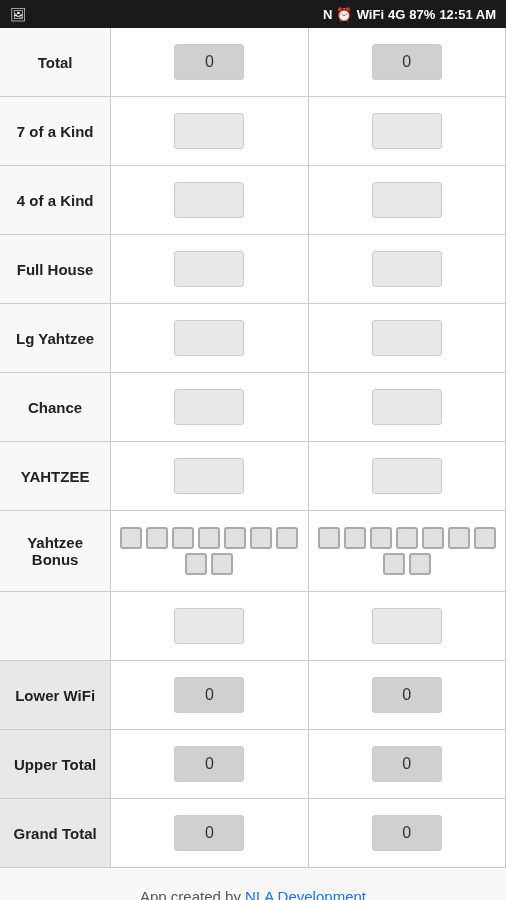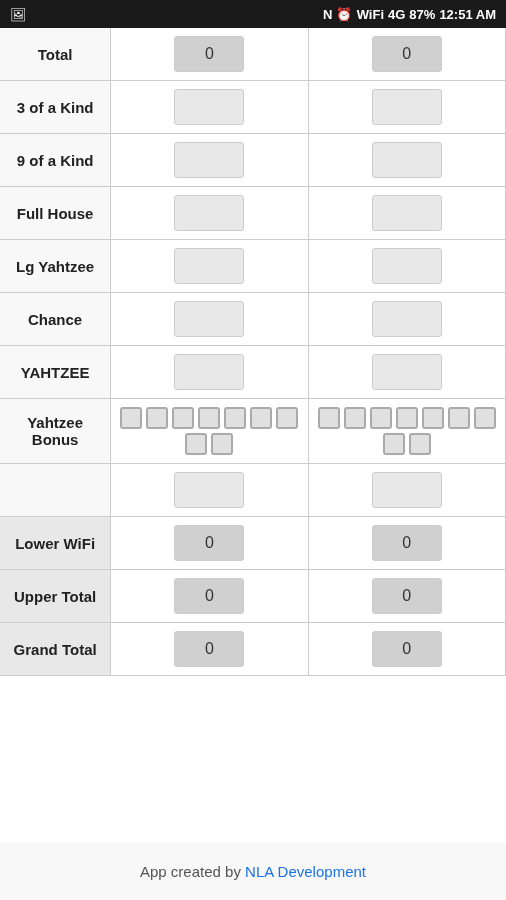--- a/index.html
+++ b/index.html
@@ -44,21 +44,21 @@
     .score-table {
       width: 100%;
       border-collapse: collapse;
     }
 
     .score-table tr {
       border-bottom: 1px solid #ccc;
     }
 
     .score-table td {
-      padding: 8px 8px;
+      padding: 16px 8px;
       vertical-align: middle;
       margin-left: 8px;
     }
 
     .label-cell {
       width: 110px;
       font-size: 15px;
       font-weight: bold;
       color: #222;
       text-align: center;
@@ -146,31 +146,31 @@
       <td class="label-cell">Total</td>
       <td class="input-cell">
         <input class="score-input filled" type="text" value="0" style="">
       </td>
       <td class="input-cell">
         <input class="score-input filled" type="text" value="0" style="">
       </td>
     </tr>
 
     <tr>
-      <td class="label-cell">3 of a Kind</td>
-      <td class="input-cell">
-        <input class="score-input" type="text" value="" style="">
-      </td>
-      <td class="input-cell">
-        <input class="score-input" type="text" value="" style="">
-      </td>
-    </tr>
-
-    <tr>
-      <td class="label-cell">9 of a Kind</td>
+      <td class="label-cell">7 of a Kind</td>
+      <td class="input-cell">
+        <input class="score-input" type="text" value="" style="">
+      </td>
+      <td class="input-cell">
+        <input class="score-input" type="text" value="" style="">
+      </td>
+    </tr>
+
+    <tr>
+      <td class="label-cell">4 of a Kind</td>
       <td class="input-cell">
         <input class="score-input" type="text" value="" style="">
       </td>
       <td class="input-cell">
         <input class="score-input" type="text" value="" style="">
       </td>
     </tr>
 
     <tr>
       <td class="label-cell">Full House</td>

